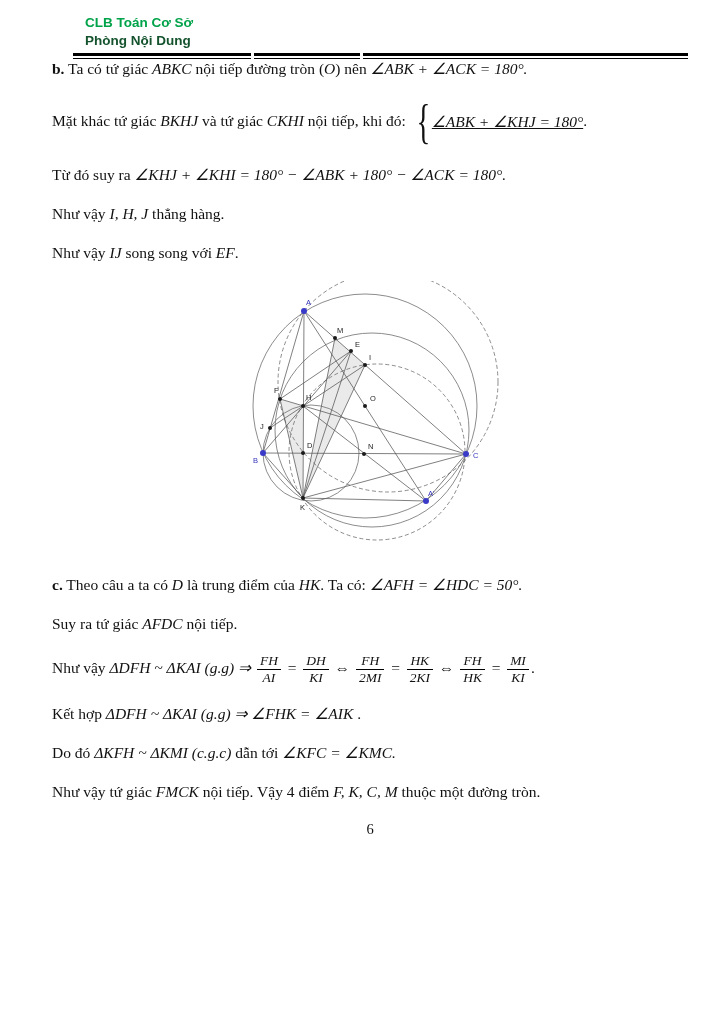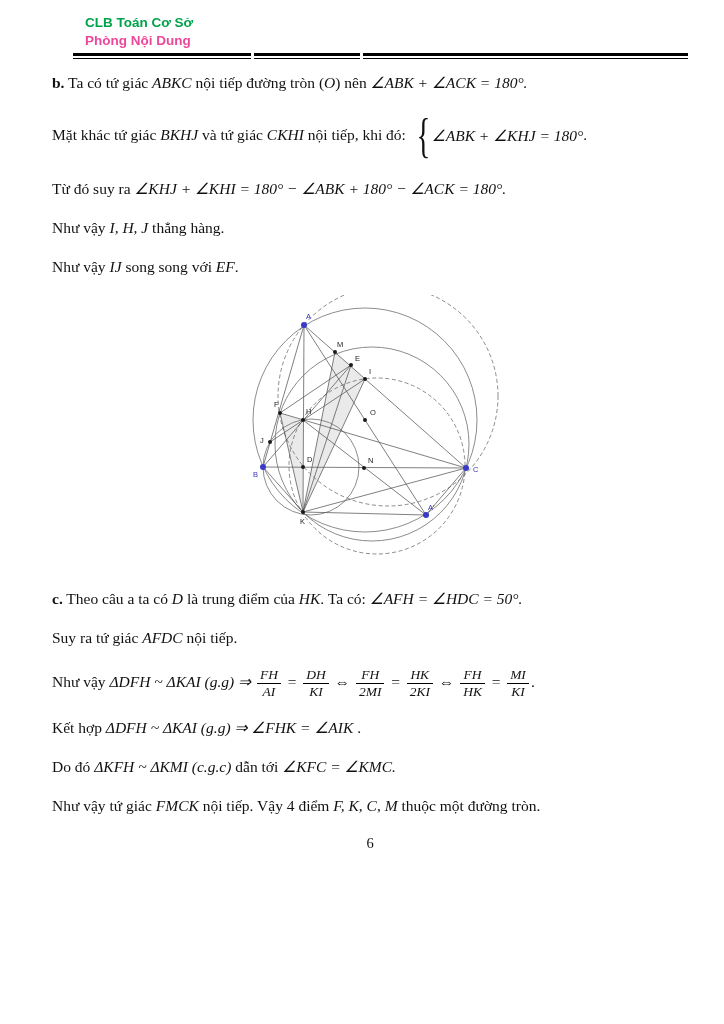--- a/index.html
+++ b/index.html
@@ -2,41 +2,41 @@
 <html><head>
 <meta charset="utf-8">
 <style>
   html,body{margin:0;padding:0;background:#ffffff;}
   body{width:724px;height:1024px;overflow:hidden;font-family:"Liberation Serif",serif;color:#111;}
   .page{box-sizing:border-box;width:724px;height:1024px;padding:14px 36px 16px 52px;}
   .hdr{margin-left:33px;font-family:"Liberation Sans",sans-serif;font-weight:bold;font-size:13.5px;line-height:1.3;}
   .sep{display:flex;gap:3px;margin-left:21px;margin-top:4px;}
   .sep span{display:block;height:2px;border-top:3px solid #000;border-bottom:1px solid #000;}
   .sep .w1{width:179px}.sep .w2{width:106px}.sep .w3{width:326px}
-  .content{margin-top:14px;}
+  .content{}
   .para{margin:0 0 19px 0;font-size:15.5px;line-height:1.28;}
   .rn-b{font-weight:bold;}
   .math{font-style:italic;}
   .frac{display:inline-block;vertical-align:middle;text-align:center;font-style:italic;font-size:13.5px;line-height:1.15;margin:0 2px;}
   .frac .num{display:block;border-bottom:1px solid #000;padding:0 3px;}
   .frac .den{display:block;padding:0 3px;}
   .sys{display:inline-flex;align-items:center;vertical-align:middle;margin-left:2px;}
   .sys .brace{font-size:48px;font-weight:400;line-height:1;transform:scaleX(.6);margin-right:-3px;}
-  .sys .rows{display:flex;flex-direction:row;gap:5px;font-style:italic;}
+  .sys .rows{display:flex;flex-direction:row;gap:5px;font-style:italic;text-decoration:underline;}
   .fig-wrap{text-align:center;margin:0 0 18px 0;}
   .fig-wrap svg{display:inline-block;}
   .pageno{text-align:center;font-size:14.5px;margin-top:0;}
 </style>
 </head>
 <body>
 
 <div class="page">
   <div class="hdr">
     <div style="color: rgb(0, 163, 74);">CLB Toán Cơ Sở</div>
-    <div style="color: #ec4899;">Phòng Nội Dung</div>
+    <div style="color: #14532d;">Phòng Nội Dung</div>
   </div>
   <div class="sep">
     <span class="w1"></span>
     <span class="w2"></span>
     <span class="w3"></span>
   </div>
 
   <div class="content">
     <div id="paras-top">
         <p class="para"><span class="rn-b">b.</span><span> Ta có tứ giác </span><span class="math">ABKC</span><span> nội tiếp đường tròn (</span><span class="math">O</span><span>) nên </span><span class="math">∠ABK + ∠ACK = 180°.</span></p>

